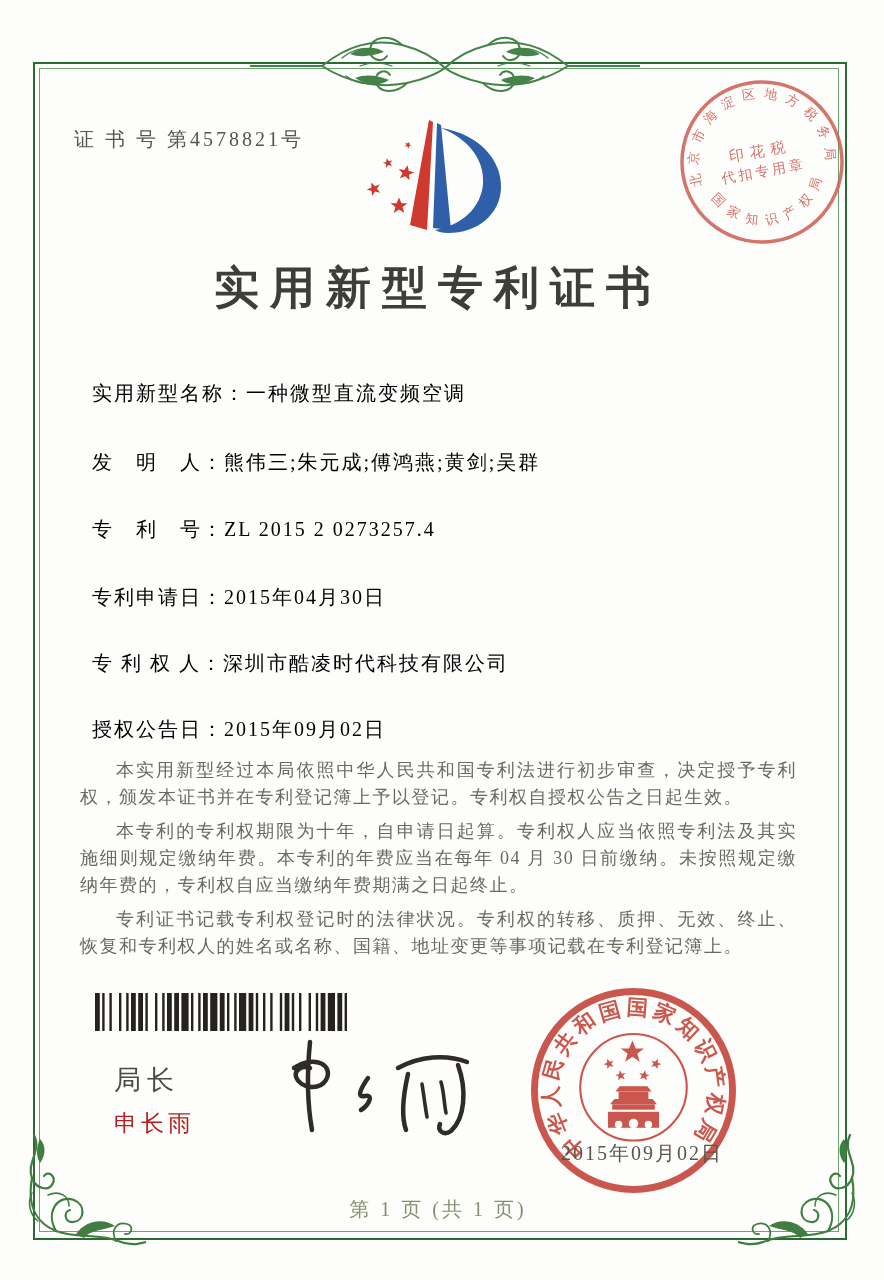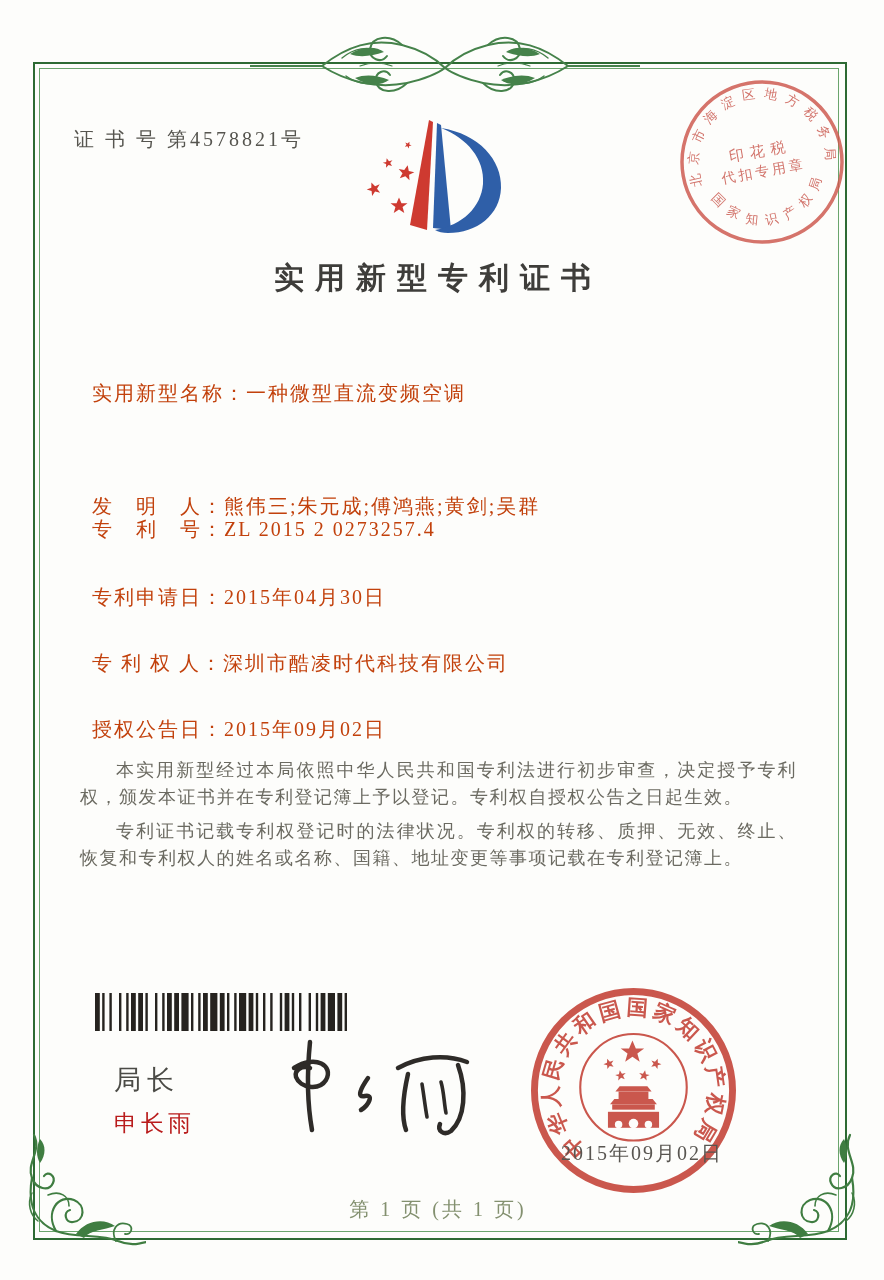--- a/index.html
+++ b/index.html
@@ -9,25 +9,25 @@
     font-family:"Liberation Serif","DejaVu Serif",serif;
   }
   .abs{position:absolute;}
   
   .frame-outer{left:33px;top:62px;width:810px;height:1174px;border:2px solid #2d6a33;}
   .frame-inner{left:39px;top:68px;width:798px;height:1162px;border:1px solid #6aa56c;}
   
   .cert-no{left:74px;top:126px;font-size:20px;letter-spacing:3px;color:#56554f;text-align:right;}
   .logo{left:338px;top:112px;}
   .tax-seal{left:676px;top:76px;opacity:.82;transform:rotate(-10deg);}
-  .title{left:33px;top:258px;width:810px;text-align:center;font-size:30px;font-weight:600;
+  .title{left:33px;top:258px;width:810px;text-align:center;font-size:45px;font-weight:600;
          letter-spacing:11px;color:#3e3d3a;}
   
-  .field{left:92px;font-size:20px;color:#c2410c;letter-spacing:2px;white-space:nowrap;}
-  .f0{top:380px;} .f1{top:449px;margin-top:44px;} .f2{top:516px;} .f3{top:584px;} .f4{top:650px;} .f5{top:716px;}
+  .field{left:92px;font-size:20px;color:#000000;letter-spacing:2px;white-space:nowrap;}
+  .f0{top:380px;} .f1{top:449px;} .f2{top:516px;} .f3{top:584px;} .f4{top:650px;} .f5{top:716px;}
   
   .body-text{left:80px;top:757px;width:728px;color:#6b6a61;}
   .body-text p{margin:0 11px 7px 0;font-size:18px;line-height:27px;text-indent:2em;
                letter-spacing:1.5px;text-align:justify;}
   
   .barcode{left:95px;top:993px;}
   .signer-title{left:114px;top:1062px;font-size:27px;color:#4b4b46;letter-spacing:6px;}
   .signer-name{left:114px;top:1108px;font-size:23px;color:#b91c1c;letter-spacing:4px;}
   .signature{left:250px;top:1028px;}
   .main-seal{left:527px;top:984px;opacity:.9;}
@@ -148,20 +148,21 @@
 </div>
 <div class="abs field f4">
   <span>专 利 权 人：</span><span>深圳市酷凌时代科技有限公司</span>
 </div>
 <div class="abs field f5">
   <span>授权公告日：</span><span>2015年09月02日</span>
 </div>
 
 <div class="abs body-text">
   <p>本实用新型经过本局依照中华人民共和国专利法进行初步审查，决定授予专利权，颁发本证书并在专利登记簿上予以登记。专利权自授权公告之日起生效。</p>
+  <p>本专利的专利权期限为十年，自申请日起算。专利权人应当依照专利法及其实施细则规定缴纳年费。本专利的年费应当在每年 04 月 30 日前缴纳。未按照规定缴纳年费的，专利权自应当缴纳年费期满之日起终止。</p>
   <p>专利证书记载专利权登记时的法律状况。专利权的转移、质押、无效、终止、恢复和专利权人的姓名或名称、国籍、地址变更等事项记载在专利登记簿上。</p>
 </div>
 
 <svg class="abs barcode" id="barcode-svg" width="252" height="38" viewBox="0 0 252 38">
     <rect x="0.00" y="0" width="4.80" height="38" fill="#26231f"></rect>
     <rect x="7.20" y="0" width="2.40" height="38" fill="#26231f"></rect>
     <rect x="14.40" y="0" width="2.40" height="38" fill="#26231f"></rect>
     <rect x="24.00" y="0" width="2.40" height="38" fill="#26231f"></rect>
     <rect x="31.20" y="0" width="2.40" height="38" fill="#26231f"></rect>
     <rect x="36.00" y="0" width="4.80" height="38" fill="#26231f"></rect>

